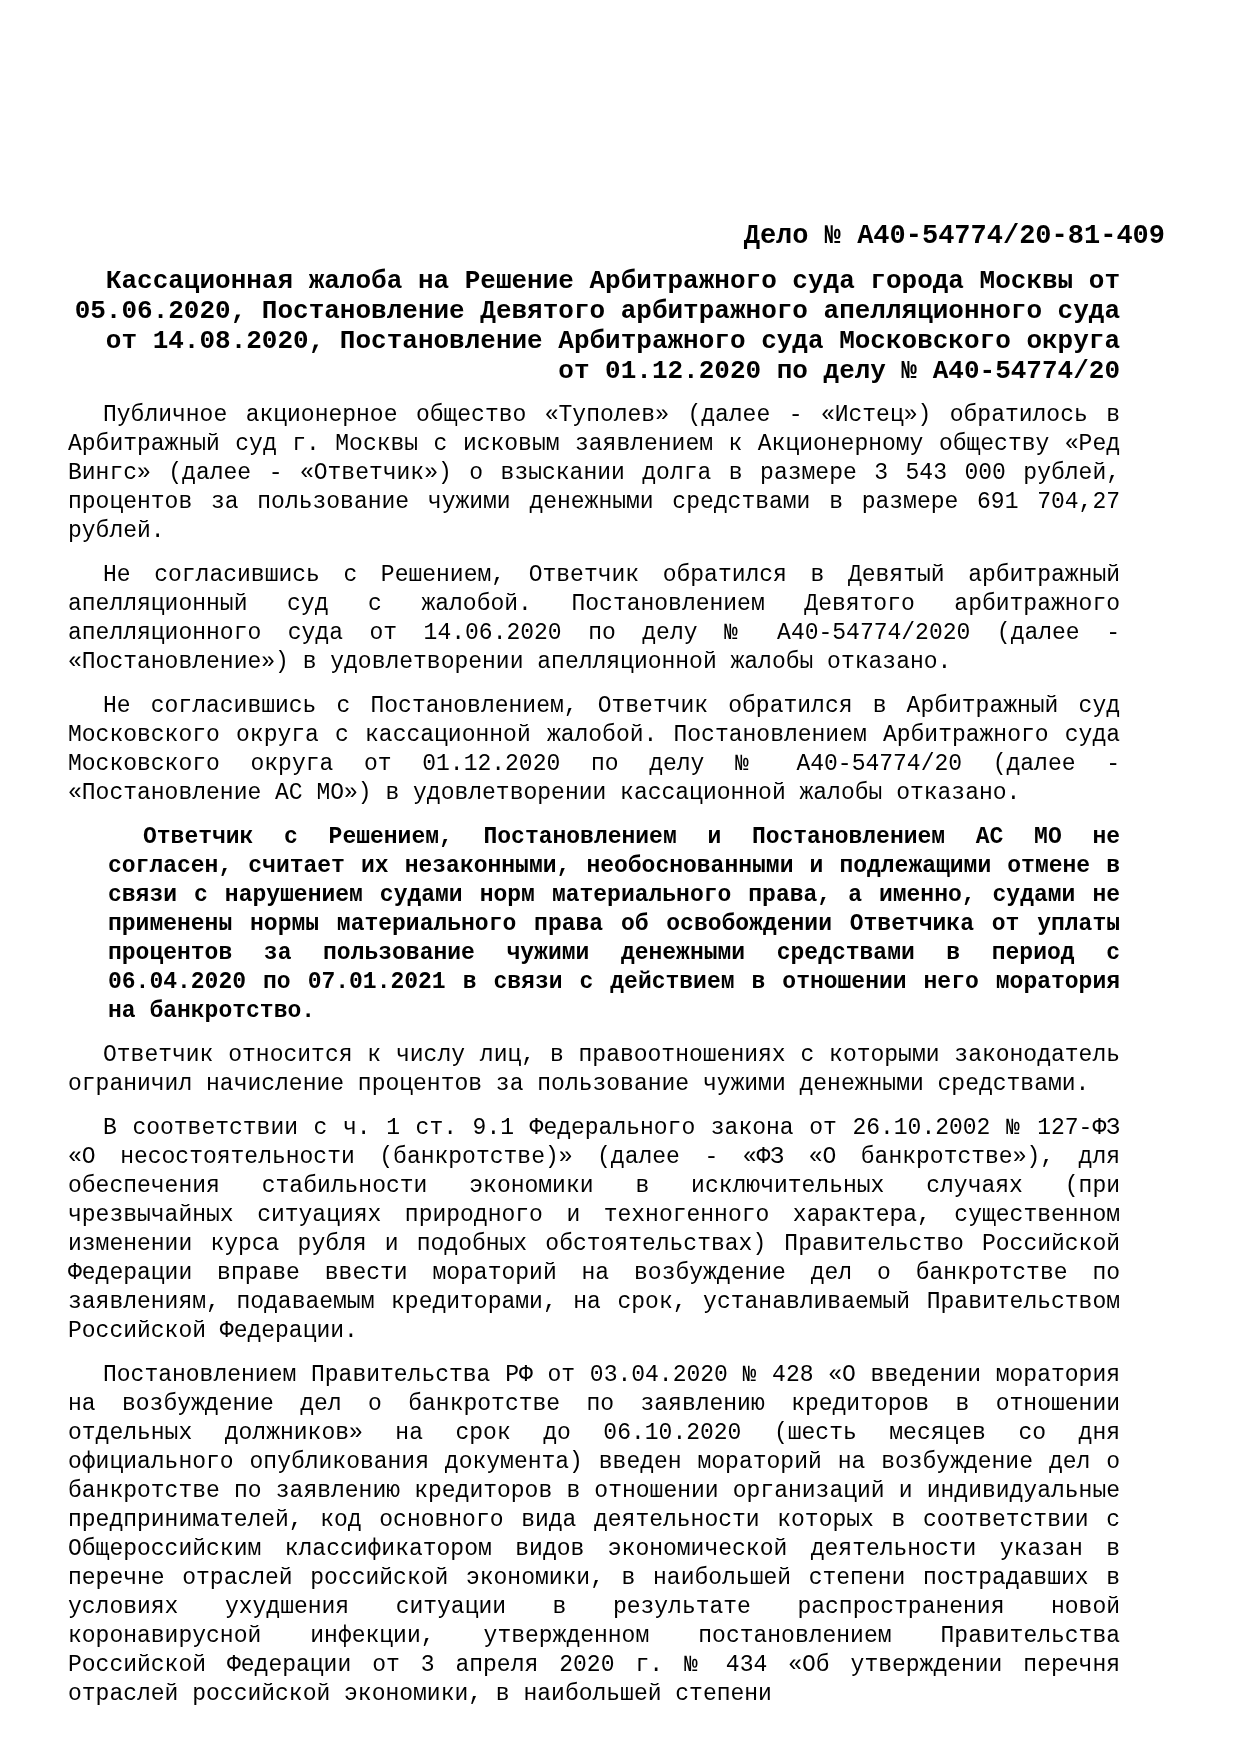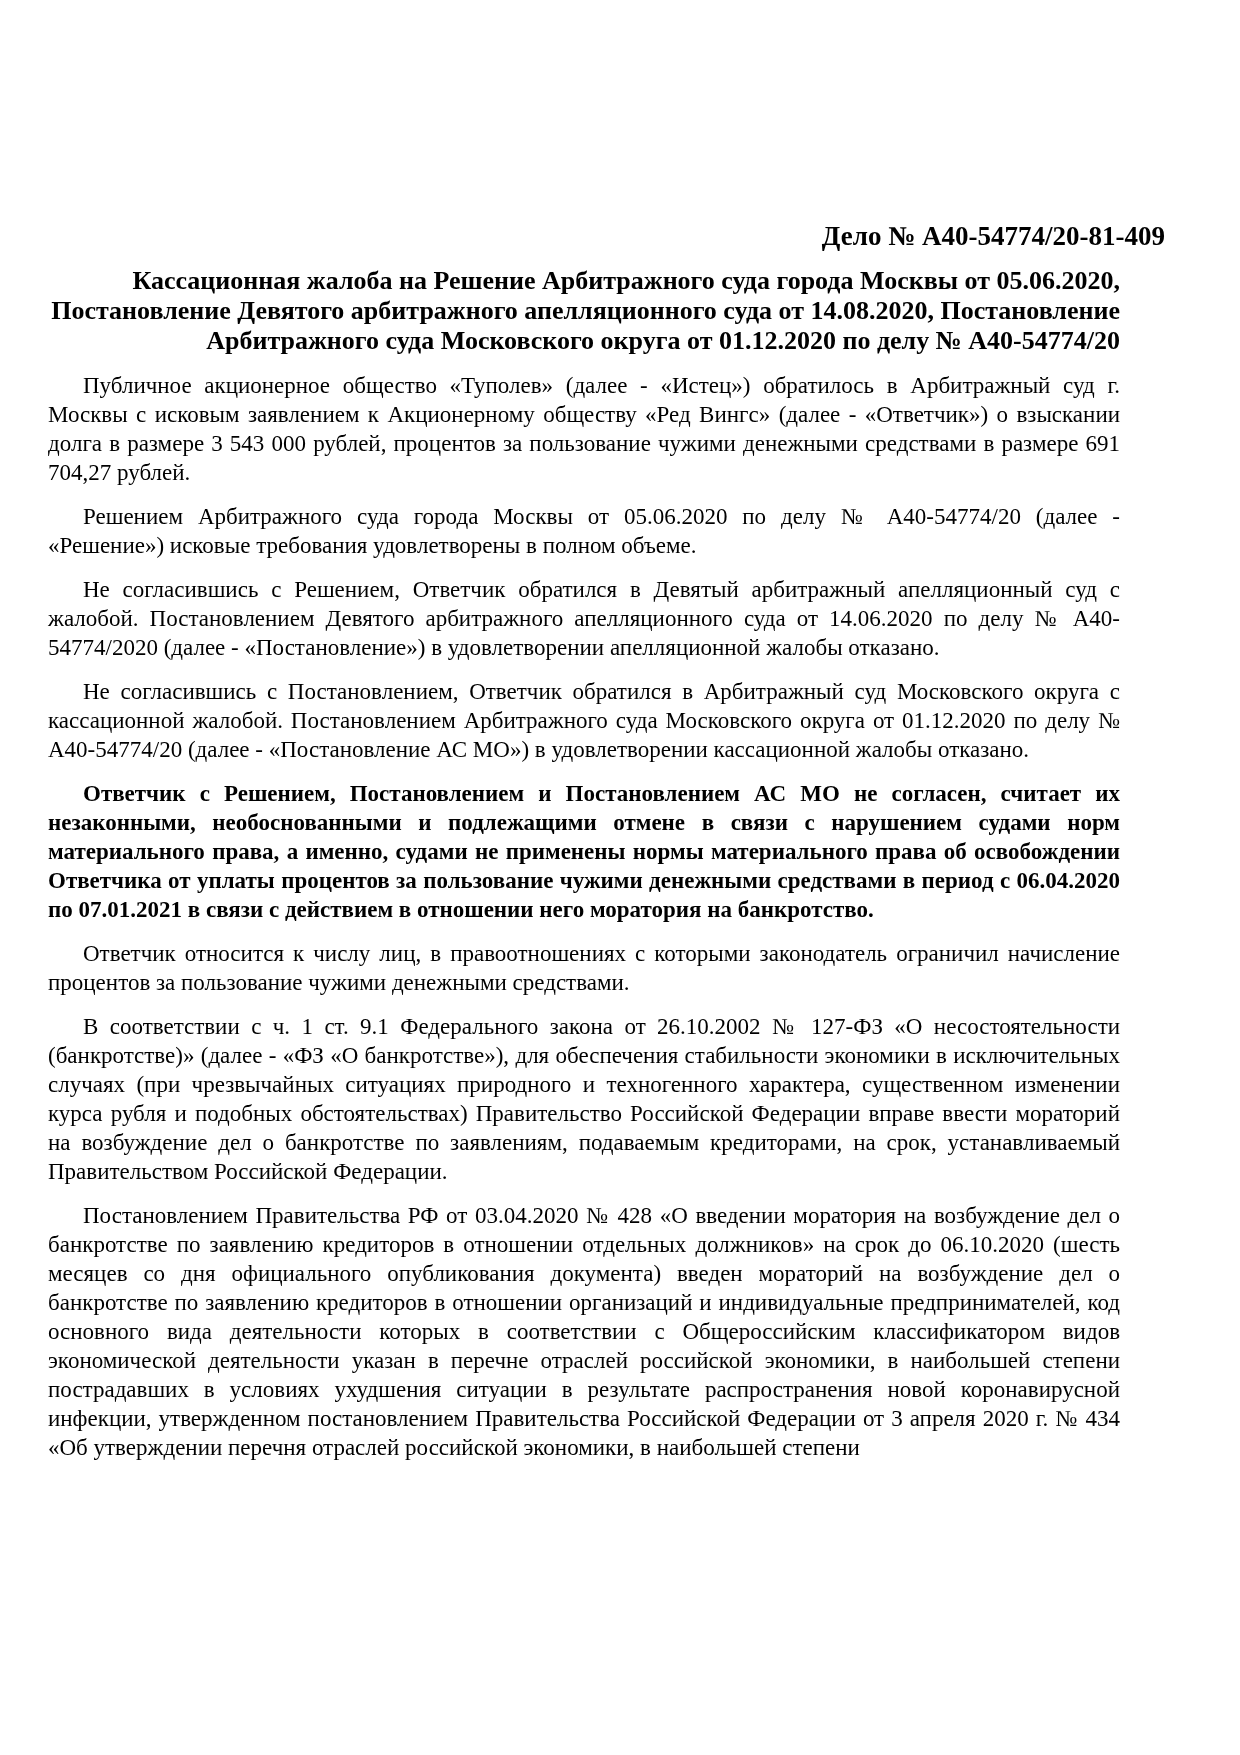--- a/index.html
+++ b/index.html
@@ -6,24 +6,24 @@
     margin: 0;
     padding: 0;
     background: #ffffff;
   }
   .page {
     position: relative;
     width: 1240px;
     height: 1755px;
     background: #ffffff;
     box-sizing: border-box;
-    padding: 219px 120px 0 48px;
+    padding: 219px 120px 0 68px;
     overflow: hidden;
     color: #000000;
-    font-family: Liberation Serif, serif;
+    font-family: Liberation Mono, monospace;
   }
   .case-number {
     font-size: 27px;
     font-weight: bold;
     line-height: 34px;
     text-align: right;
     margin: 0 -45px 0 0;
     white-space: nowrap;
   }
   .doc-title {
@@ -35,34 +35,34 @@
   }
   .para {
     font-size: 23px;
     line-height: 29px;
     text-align: justify;
     text-indent: 35px;
     margin: 15px 0 0 0;
   }
   .para.bold {
     font-weight: bold;
+    margin-left: 40px;
   }
 </style>
 </head>
 <body>
 
 <div class="page">
 
   <div class="case-number">Дело № А40-54774/20-81-409</div>
 
   <div class="doc-title">Кассационная жалоба на Решение Арбитражного суда города Москвы от 05.06.2020, Постановление Девятого арбитражного апелляционного суда от 14.08.2020, Постановление Арбитражного суда Московского округа от 01.12.2020 по делу № А40-54774/20</div>
 
   <p class="para">Публичное акционерное общество «Туполев» (далее - «Истец») обратилось в Арбитражный суд г. Москвы с исковым заявлением к Акционерному обществу «Ред Вингс» (далее - «Ответчик») о взыскании долга в размере 3 543 000 рублей, процентов за пользование чужими денежными средствами в размере 691 704,27 рублей.</p>
 
-  <p class="para">Решением Арбитражного суда города Москвы от 05.06.2020 по делу № А40-54774/20 (далее - «Решение») исковые требования удовлетворены в полном объеме.</p>
 
   <p class="para">Не согласившись с Решением, Ответчик обратился в Девятый арбитражный апелляционный суд с жалобой. Постановлением Девятого арбитражного апелляционного суда от 14.06.2020 по делу № А40-54774/2020 (далее - «Постановление») в удовлетворении апелляционной жалобы отказано.</p>
 
   <p class="para">Не согласившись с Постановлением, Ответчик обратился в Арбитражный суд Московского округа с кассационной жалобой. Постановлением Арбитражного суда Московского округа от 01.12.2020 по делу № А40-54774/20 (далее - «Постановление АС МО») в удовлетворении кассационной жалобы отказано.</p>
 
   <p class="para bold">Ответчик с Решением, Постановлением и Постановлением АС МО не согласен, считает их незаконными, необоснованными и подлежащими отмене в связи с нарушением судами норм материального права, а именно, судами не применены нормы материального права об освобождении Ответчика от уплаты процентов за пользование чужими денежными средствами в период с 06.04.2020 по 07.01.2021 в связи с действием в отношении него моратория на банкротство.</p>
 
   <p class="para">Ответчик относится к числу лиц, в правоотношениях с которыми законодатель ограничил начисление процентов за пользование чужими денежными средствами.</p>
 
   <p class="para">В соответствии с ч. 1 ст. 9.1 Федерального закона от 26.10.2002 № 127-ФЗ «О несостоятельности (банкротстве)» (далее - «ФЗ «О банкротстве»), для обеспечения стабильности экономики в исключительных случаях (при чрезвычайных ситуациях природного и техногенного характера, существенном изменении курса рубля и подобных обстоятельствах) Правительство Российской Федерации вправе ввести мораторий на возбуждение дел о банкротстве по заявлениям, подаваемым кредиторами, на срок, устанавливаемый Правительством Российской Федерации.</p>

